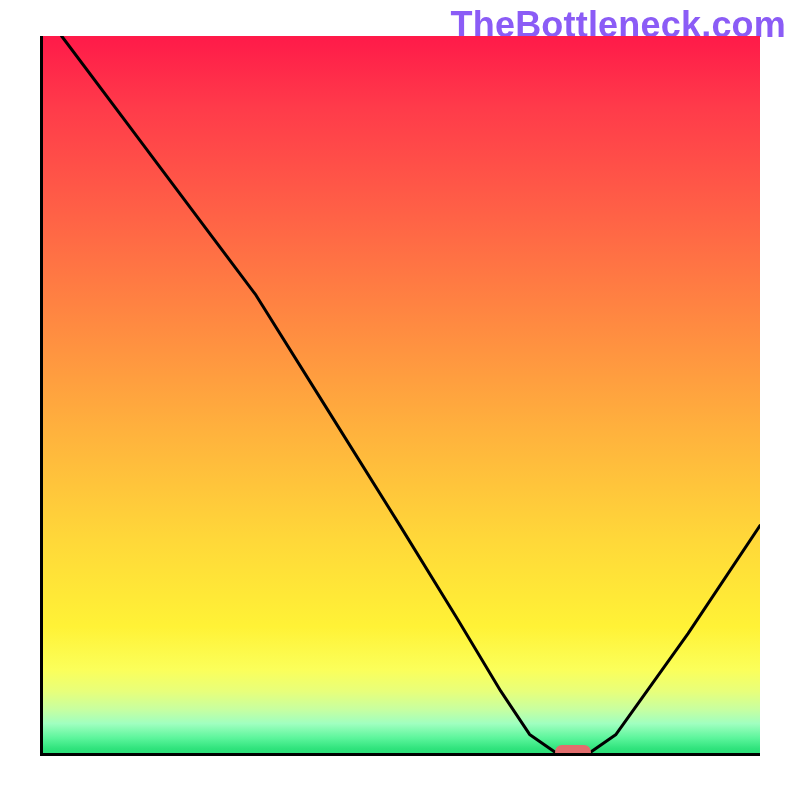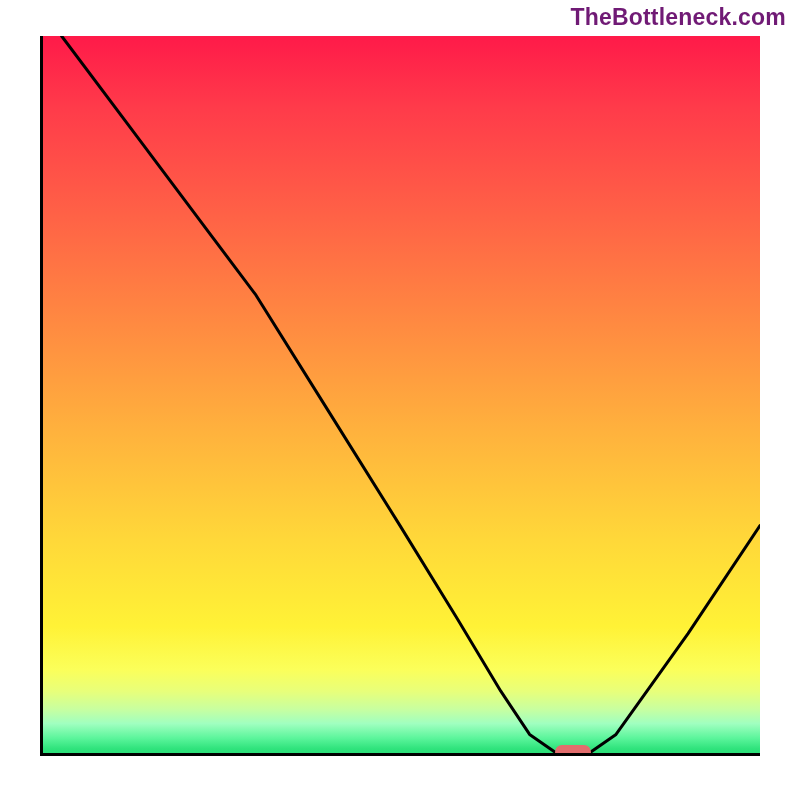--- a/index.html
+++ b/index.html
@@ -12,23 +12,23 @@
   }
   .frame {
     position: relative;
     width: 800px;
     height: 800px;
   }
   .watermark {
     position: absolute;
     top: 4px;
     right: 14px;
-    font-size: 23px;
+    font-size: 36px;
     font-weight: 600;
-    color: #701a75;
+    color: #8b5cf6;
     letter-spacing: 0.2px;
   }
   .plot-area {
     position: absolute;
     left: 40px;
     top: 36px;
     width: 720px;
     height: 720px;
     overflow: hidden;
   }

